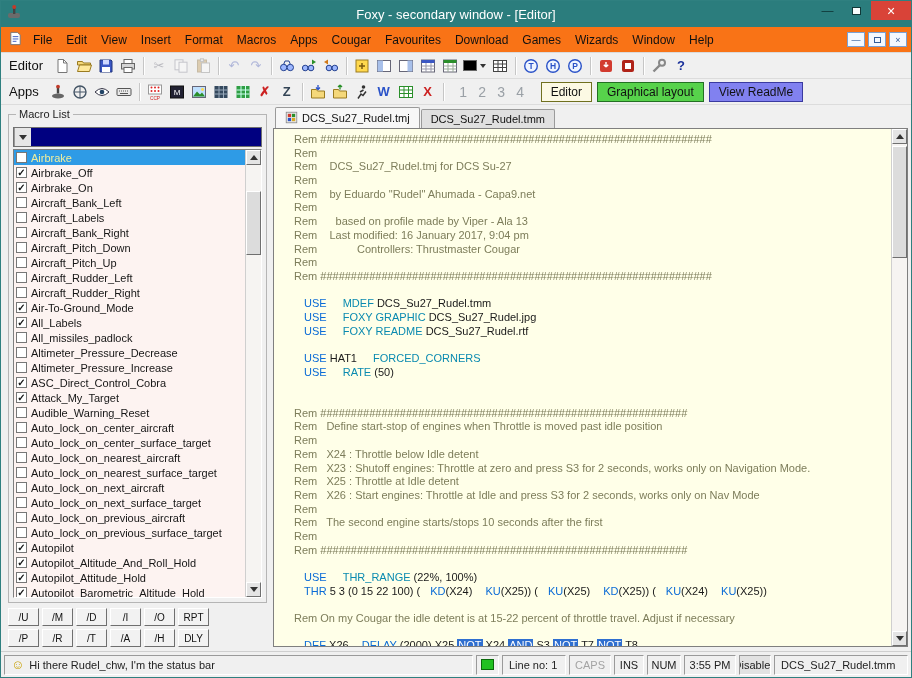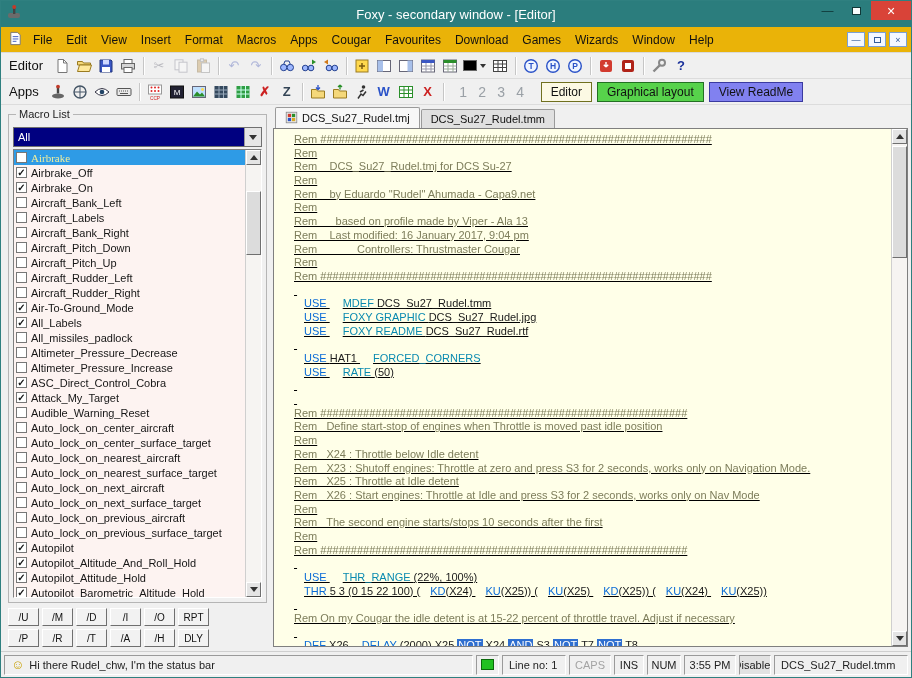--- a/index.html
+++ b/index.html
@@ -8,21 +8,21 @@
     background:#f0f0f0;font-family:"Liberation Sans",sans-serif;overflow:hidden;}
   
   .titlebar{height:26px;background:#2b7d7d;position:relative;display:flex;align-items:center;flex:none;}
   .titlebar .app-ic{margin-left:5px;z-index:2;}
   .title{position:absolute;left:0;right:0;text-align:center;color:#ffffff;font-size:13px;}
   .caption-btns{margin-left:auto;display:flex;align-items:flex-start;align-self:flex-start;z-index:2;}
   .cap-btn{width:29px;height:19px;display:flex;align-items:center;justify-content:center;color:#103838;font-size:12px;}
   .cap-btn .maxbox{width:9px;height:8px;border:1px solid #103838;background:#f8fcfc;}
   .cap-close{width:40px;background:#d94338;color:#fff;font-size:14px;}
   
-  .menubar{height:26px;background:#eab308;border-bottom:1px solid #dadada;display:flex;align-items:center;font-size:12px;color:#111;flex:none;padding:0 4px;}
+  .menubar{height:26px;background:#f97316;border-bottom:1px solid #dadada;display:flex;align-items:center;font-size:12px;color:#111;flex:none;padding:0 4px;}
   .menu-item{padding:4px 7px;cursor:default;}
   .mdi-controls{margin-left:auto;display:flex;}
   .mdi-btn{width:18px;height:15px;background:#f4f8ff;border:1px solid #7aa0d4;color:#335c99;font-size:9px;
     display:flex;align-items:center;justify-content:center;margin-left:3px;}
   .mdi-btn .maxbox{width:7px;height:6px;border:1px solid #335c99;}
   
   .toolbar{height:26px;background:#f0f0f0;border-bottom:1px solid #dcdcdc;display:flex;align-items:center;padding-left:8px;font-size:13px;color:#111;flex:none;}
   .tb-label{margin-right:8px;}
   .tbtn{width:22px;height:22px;display:flex;align-items:center;justify-content:center;flex:none;}
   .tbtn.wide{width:28px;}
@@ -38,37 +38,37 @@
   .groupbox{position:relative;border:1px solid #b5b5b5;flex:1;margin-top:7px;padding:12px 4px 4px 4px;display:flex;flex-direction:column;min-height:0;}
   .groupbox-label{position:absolute;top:-7px;left:7px;background:#f0f0f0;padding:0 3px;font-size:11px;color:#222;}
   .combo{height:20px;display:flex;border:1px solid #707070;background:#000080;color:#fff;font-size:11px;align-items:center;flex:none;}
   .combo-text{flex:1;padding-left:4px;}
   .combo-btn{width:17px;height:100%;background:#e6e6e6;border-left:1px solid #9a9a9a;display:flex;align-items:center;justify-content:center;}
   .tri-down{width:0;height:0;border-left:4px solid transparent;border-right:4px solid transparent;border-top:5px solid #333;}
   .tri-up{width:0;height:0;border-left:4px solid transparent;border-right:4px solid transparent;border-bottom:5px solid #333;}
   .list-wrap{flex:1;display:flex;border:1px solid #7f7f7f;border-right-color:#fff;border-bottom-color:#fff;background:#fdf3f1;margin-top:2px;min-height:0;overflow:hidden;}
   .list{flex:1;overflow:hidden;}
   .macro-row{height:15px;display:flex;align-items:center;padding-left:2px;font-size:11px;white-space:nowrap;color:#161616;}
-  .macro-row.selected{background:#2e9be6;color:#f0ee9e;font-family:Liberation Serif, serif;}
+  .macro-row.selected{background:#2e9be6;color:#f0ee9e;}
   .cb{width:11px;height:11px;background:#fff;border:1px solid #777;margin-right:4px;flex:none;
     font-size:10px;line-height:9px;text-align:center;color:#111;font-weight:bold;}
   .vscroll{width:16px;background:#efefef;border-left:1px solid #cfcfcf;display:flex;flex-direction:column;flex:none;}
   .scroll-btn{height:15px;background:#e4e4e4;border:1px solid;border-color:#fff #6f6f6f #6f6f6f #fff;display:flex;align-items:center;justify-content:center;flex:none;}
   .track{flex:1;position:relative;background:#f6f4f2;}
   .thumb{position:absolute;left:0;right:0;background:#dcdcdc;border:1px solid;border-color:#fff #6f6f6f #6f6f6f #fff;}
   .mod-grid{margin-top:5px;display:grid;grid-template-columns:repeat(6,31px);grid-auto-rows:18px;gap:3px;flex:none;}
   .mod-btn{font-size:10px;color:#111;background:#f2f2f2;border:1px solid;border-color:#fff #6f6f6f #6f6f6f #fff;
     display:flex;align-items:center;justify-content:center;font-family:"Liberation Sans",sans-serif;}
   
   .editor-area{flex:1;display:flex;flex-direction:column;padding:2px 3px 4px 4px;min-width:0;min-height:0;}
   .tabs{height:21px;display:flex;align-items:flex-end;padding-left:2px;flex:none;}
   .tab{height:19px;display:flex;align-items:center;gap:4px;padding:0 9px;font-size:11px;color:#111;
     background:#e0e0e0;border:1px solid #9a9a9a;border-bottom:none;border-radius:2px 2px 0 0;margin-right:1px;}
   .tab.active{background:#f7f7f7;height:21px;}
-  .editor-wrap{flex:1;display:flex;border:1px solid #7f7f7f;background:#ffffe8;min-height:0;overflow:hidden;text-decoration:underline;}
+  .editor-wrap{flex:1;display:flex;border:1px solid #7f7f7f;background:#ffffe8;min-height:0;overflow:hidden;}
   .code{flex:1;overflow:hidden;padding:4px 2px 0 20px;font-size:11px;white-space:pre;}
   .code-line{height:13.7px;line-height:13.7px;}
   .sg-r{color:#7d7d5a;}
   .sg-k{color:#0a6bd6;padding-left:10px;}
   .sg-k2{color:#0a8ab0;padding-left:13px;}
   .sg-p{color:#1a1a1a;}
   .sg-h{background:#2f6fd0;color:#fff;padding:0 1px;}
   
   .statusbar{height:26px;background:#f0f0f0;border-top:1px solid #cfcfcf;display:flex;align-items:center;padding:2px 3px;gap:3px;font-size:11px;color:#222;flex:none;}
   .sb-panel{height:20px;border:1px solid;border-color:#9a9a9a #ffffff #ffffff #9a9a9a;display:flex;align-items:center;padding:0 6px;white-space:nowrap;overflow:hidden;}
@@ -415,21 +415,20 @@
         <span class="app-btn" style="background: rgb(129, 129, 240); border-color: rgb(58, 58, 160);">View ReadMe</span>
       </span>
   </div>
 
   <div class="content">
 
     <div class="left-panel">
       <div class="groupbox">
         <span class="groupbox-label">Macro List</span>
         <div class="combo">
-          <span class="combo-text">All</span>
           <span class="combo-btn">
               <span class="tri-down"></span>
             </span>
         </div>
         <div class="list-wrap">
           <div class="list" id="macro-list">
               <div class="macro-row selected">
                 <span class="cb"></span>
                 <span>Airbrake</span>
               </div>

